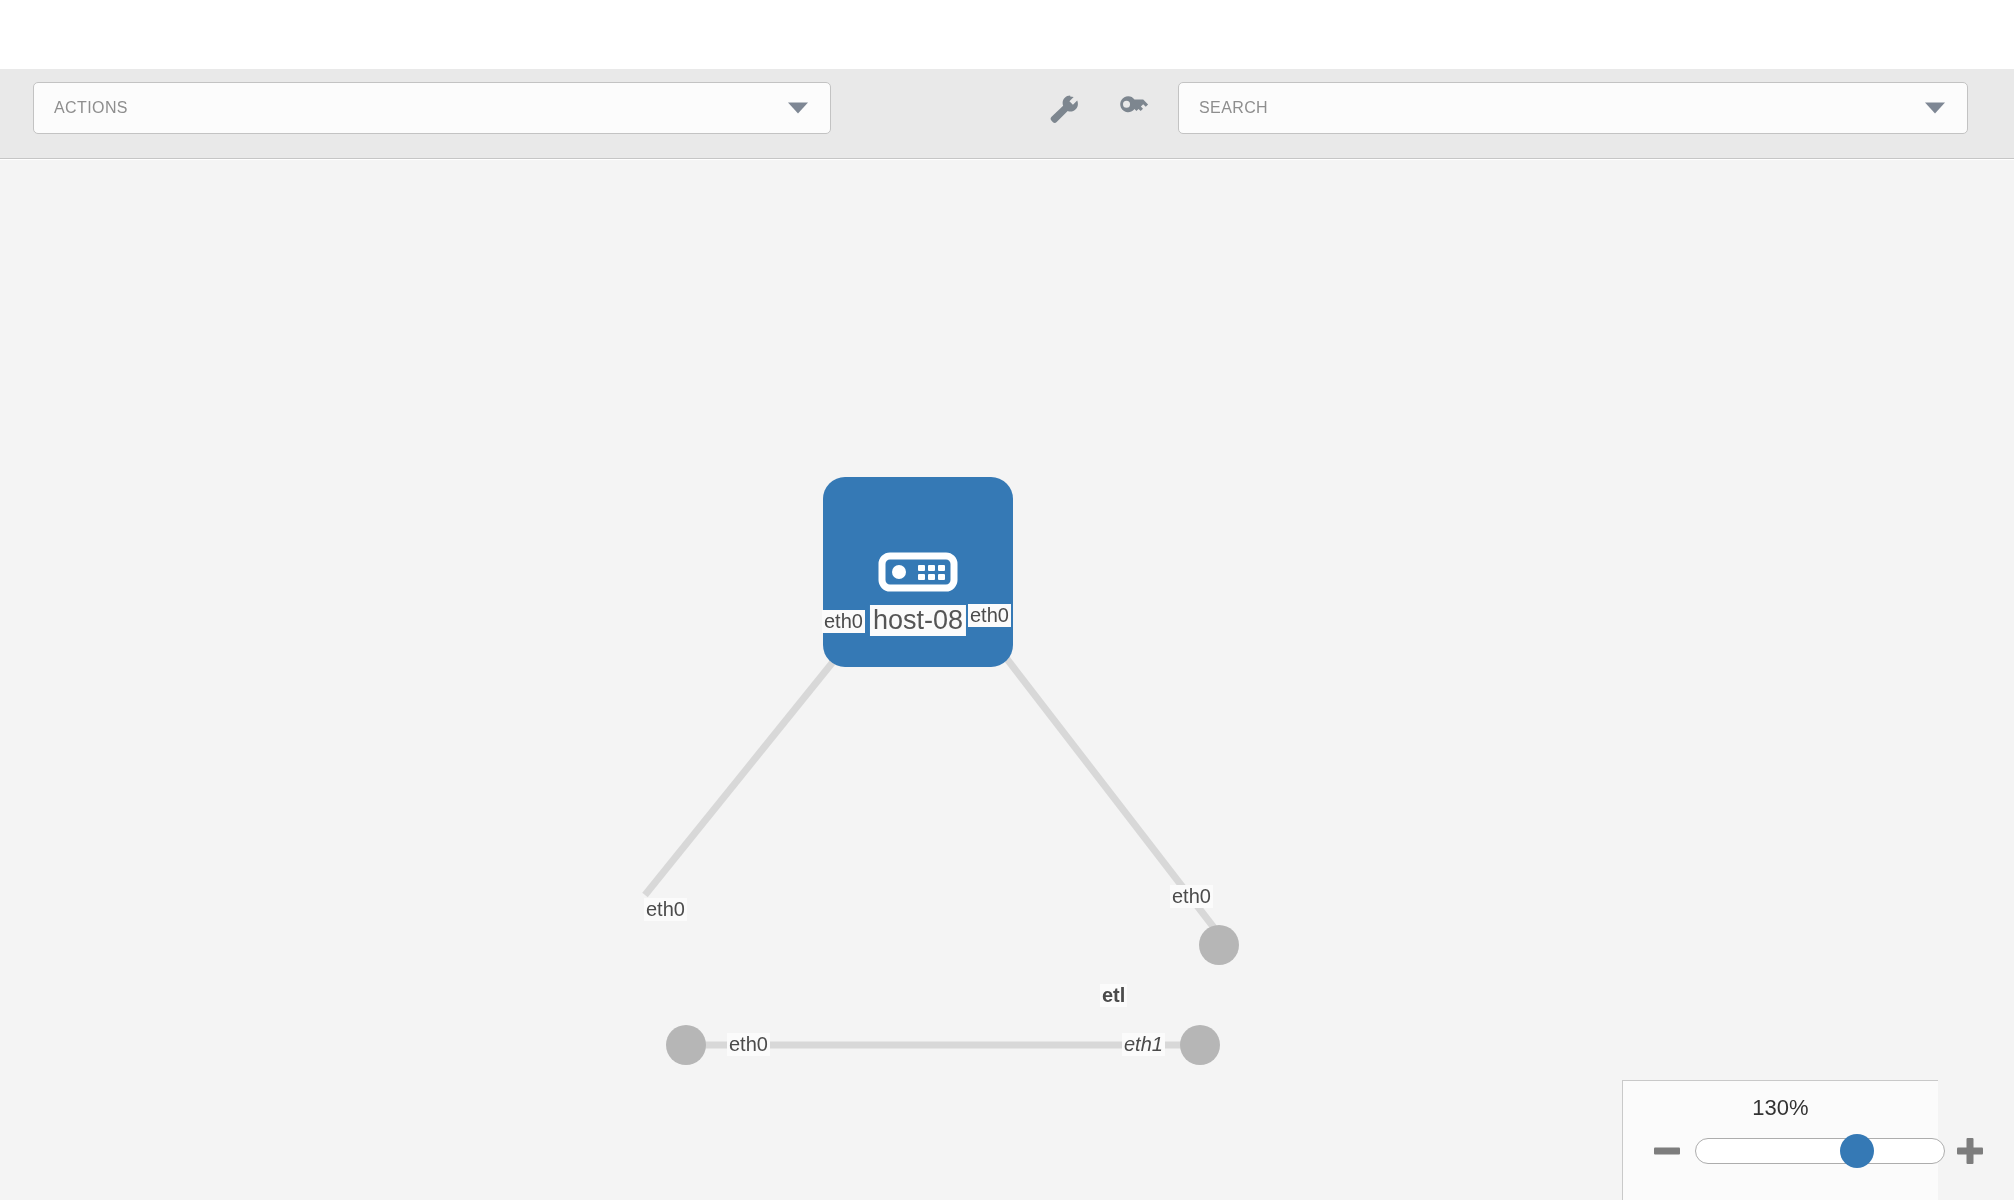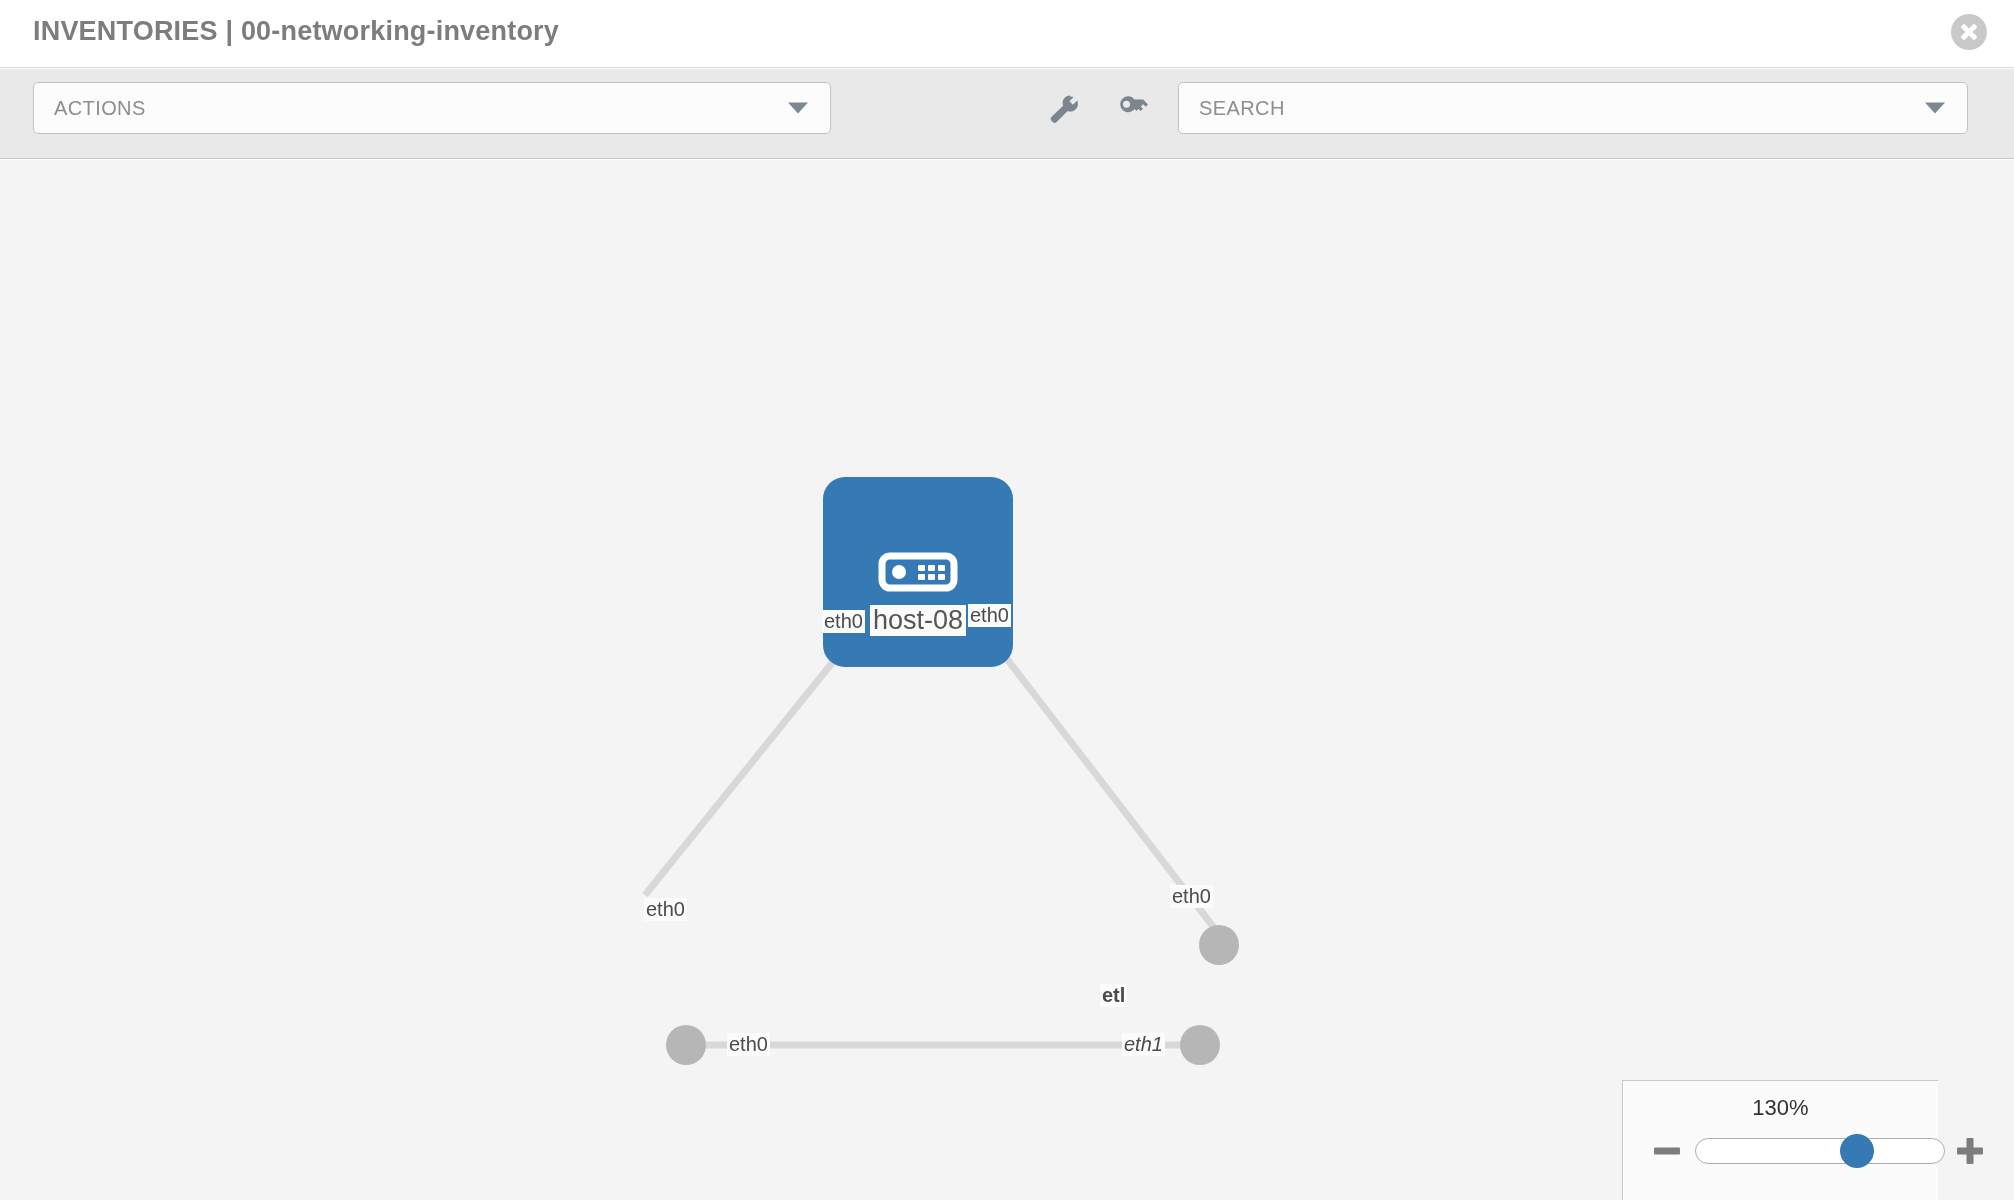--- a/index.html
+++ b/index.html
@@ -44,21 +44,21 @@
     position: absolute;
     background: #fcfcfc;
     border: 1px solid #c3c3c3;
     border-radius: 5px;
     height: 52px;
   }
   .actions-select { left: 33px; top: 82px; width: 798px; }
   .search-select  { left: 1178px; top: 82px; width: 790px; padding-left: 17px; }
   .select-label {
     position: absolute; left: 20px; top: 50%; transform: translateY(-50%);
-    font-size: 20px; color: #8e8e8e; letter-spacing: 0.4px; white-space: nowrap;
+    font-size: 16px; color: #8e8e8e; letter-spacing: 0.4px; white-space: nowrap;
   }
   .caret {
     position: absolute; right: 22px; top: 50%; transform: translateY(-50%);
     width: 0; height: 0;
     border-left: 10px solid transparent;
     border-right: 10px solid transparent;
     border-top: 11px solid #7e8794;
   }
   .tool-icon {
     position: absolute; top: 92px; width: 34px; height: 34px; cursor: pointer;
@@ -126,24 +126,20 @@
   .zoom-thumb {
     position: absolute; top: 50%; width: 34px; height: 34px; border-radius: 50%;
     background: #3579b5; transform: translate(-50%,-50%); cursor: pointer;
   }
 </style>
 </head>
 <body>
 
 <div id="app">
 
-  <div class="titlebar">
-    <div class="page-title">INVENTORIES | 00-networking-inventory</div>
-    <div class="close-btn"></div>
-  </div>
 
   <div class="toolbar"></div>
 
   <div class="select-box actions-select">
     <span class="select-label">ACTIONS</span>
     <span class="caret"></span>
   </div>
 
   <div class="tool-icon wrench-icon">
     <svg viewBox="0 0 32 32" aria-hidden="true">

